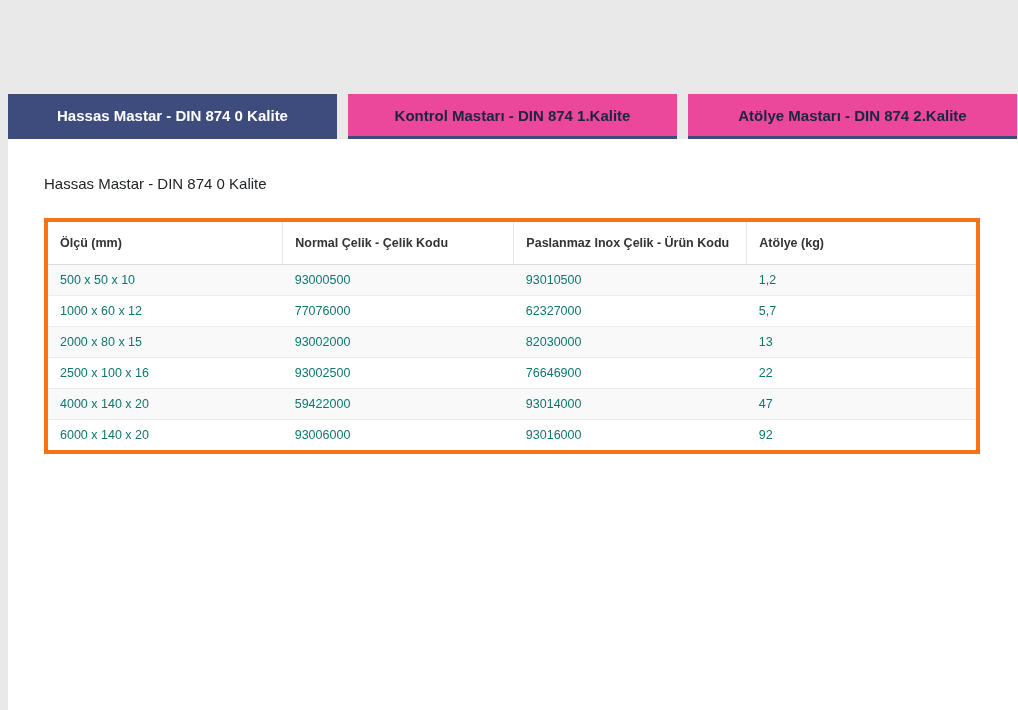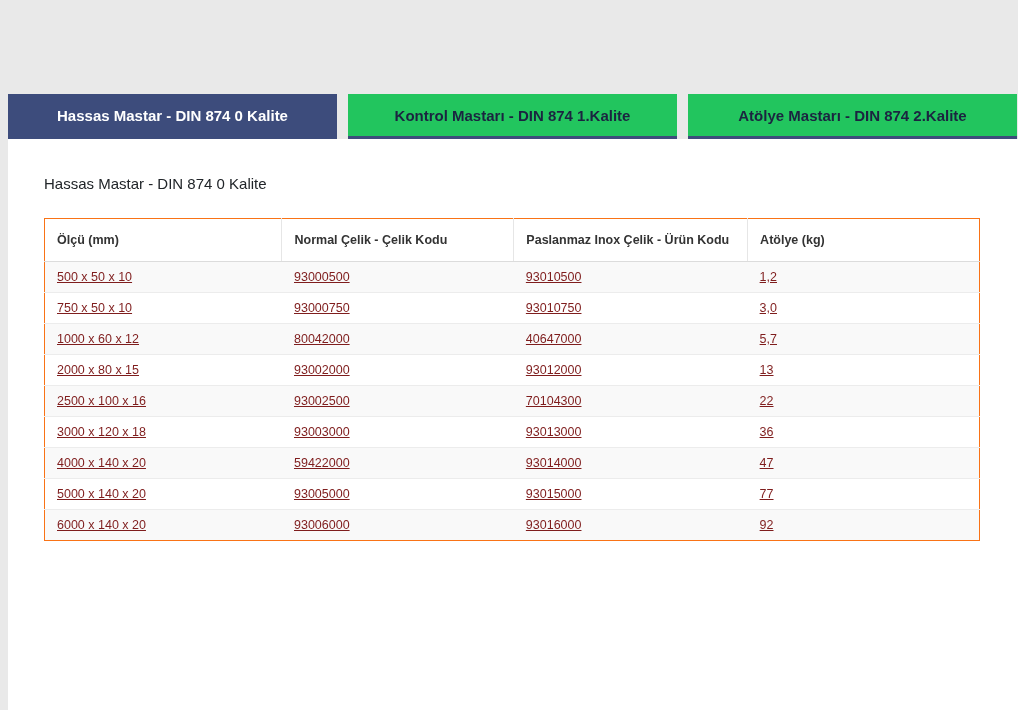--- a/index.html
+++ b/index.html
@@ -17,21 +17,21 @@
     gap: 11px;
     margin-top: 94px;
     padding: 0 1px 0 8px;
   }
   .tab {
     flex: 1;
     height: 45px;
     display: flex;
     align-items: center;
     justify-content: center;
-    background: #22c55e;
+    background: #ec4899;
     color: #1b2440;
     font-size: 15px;
     font-weight: bold;
     border-bottom: 3px solid var(--accent);
     cursor: pointer;
     white-space: nowrap;
   }
   .tab.active {
     background: var(--accent);
     color: #ffffff;
@@ -47,21 +47,21 @@
   .panel-title {
     font-size: 15px;
     color: #212529;
     margin-bottom: 26px;
   }
 
   table.products {
     width: 100%;
     border-collapse: collapse;
     table-layout: fixed;
-    border: 1px solid #f97316;
+    border: 4px solid #f97316;
     font-size: 12.5px;
   }
   table.products col.c1 { width: 25.4%; }
   table.products col.c2 { width: 24.8%; }
   table.products col.c3 { width: 25.0%; }
   table.products col.c4 { width: 24.8%; }
 
   table.products thead th {
     text-align: left;
     font-weight: bold;
@@ -69,22 +69,21 @@
     padding: 14px 10px 14px 12px;
     border-right: 1px solid #e6e6e6;
     border-bottom: 1px solid #dcdcdc;
     background: #ffffff;
   }
   table.products thead th:last-child { border-right: none; }
 
   table.products tbody td {
     padding: 8px 10px 8px 12px;
     border-bottom: 1px solid #ececec;
-    color: #7f1d1d;
-    text-decoration: underline;
+    color: #0f766e;
   }
   table.products tbody tr:nth-child(odd) td { background: #f9f9f9; }
   table.products tbody tr:last-child td { border-bottom: none; }
 </style>
 </head>
 <body style="background: rgb(233, 233, 233);">
 
 <div class="tabs">
     <div class="tab active">Hassas Mastar - DIN 874 0 Kalite</div>
     <div class="tab">Kontrol Mastarı - DIN 874 1.Kalite</div>
@@ -110,60 +109,42 @@
         </tr>
     </thead>
     <tbody>
         <tr>
           <td>500 x 50 x 10</td>
           <td>93000500</td>
           <td>93010500</td>
           <td>1,2</td>
         </tr>
         <tr>
-          <td>750 x 50 x 10</td>
-          <td>93000750</td>
-          <td>93010750</td>
-          <td>3,0</td>
-        </tr>
-        <tr>
           <td>1000 x 60 x 12</td>
-          <td>80042000</td>
-          <td>40647000</td>
+          <td>77076000</td>
+          <td>62327000</td>
           <td>5,7</td>
         </tr>
         <tr>
           <td>2000 x 80 x 15</td>
           <td>93002000</td>
-          <td>93012000</td>
+          <td>82030000</td>
           <td>13</td>
         </tr>
         <tr>
           <td>2500 x 100 x 16</td>
           <td>93002500</td>
-          <td>70104300</td>
+          <td>76646900</td>
           <td>22</td>
-        </tr>
-        <tr>
-          <td>3000 x 120 x 18</td>
-          <td>93003000</td>
-          <td>93013000</td>
-          <td>36</td>
         </tr>
         <tr>
           <td>4000 x 140 x 20</td>
           <td>59422000</td>
           <td>93014000</td>
           <td>47</td>
-        </tr>
-        <tr>
-          <td>5000 x 140 x 20</td>
-          <td>93005000</td>
-          <td>93015000</td>
-          <td>77</td>
         </tr>
         <tr>
           <td>6000 x 140 x 20</td>
           <td>93006000</td>
           <td>93016000</td>
           <td>92</td>
         </tr>
       </tbody>
   </table>
 </div>

